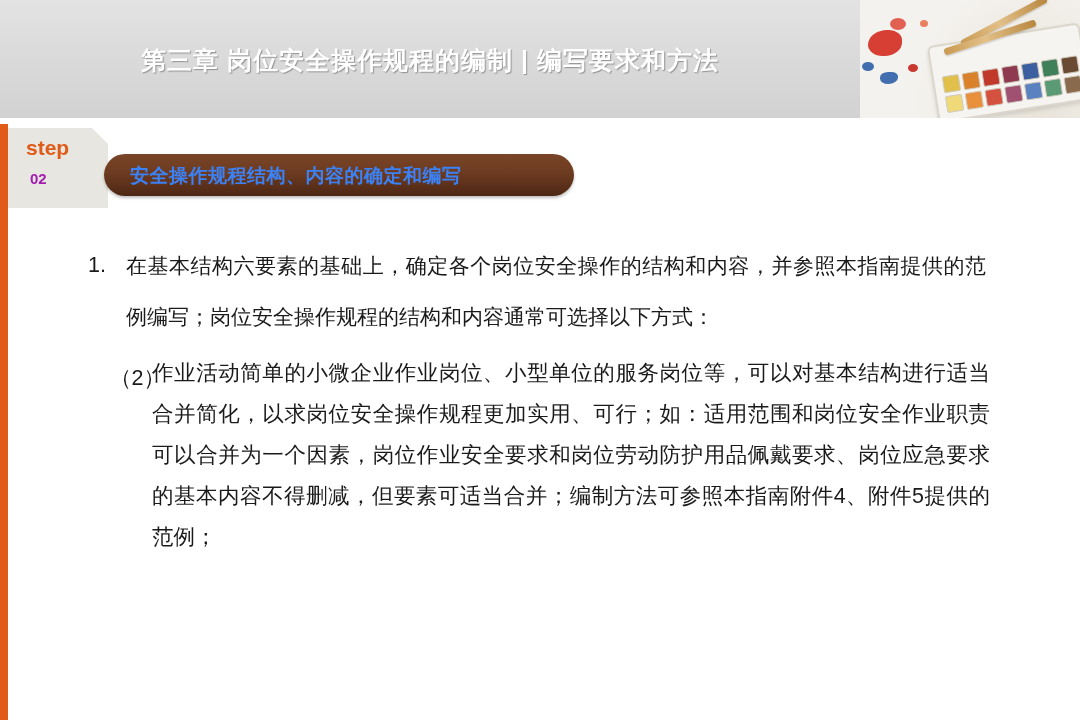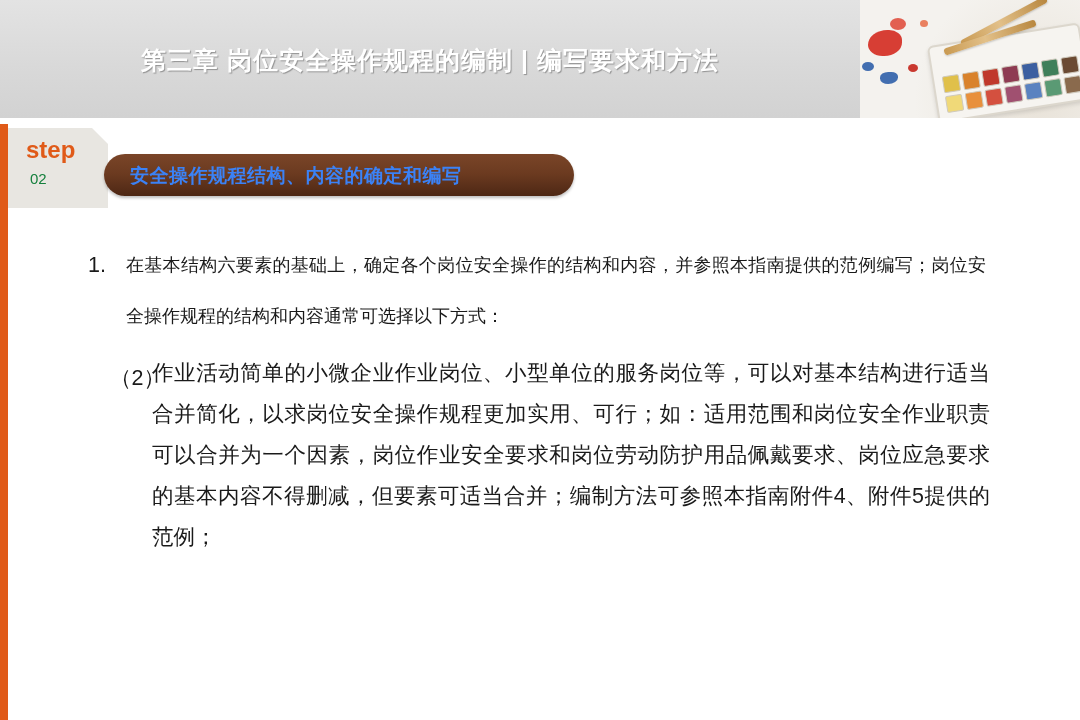--- a/index.html
+++ b/index.html
@@ -128,32 +128,32 @@
     top: 128px;
     width: 100px;
     height: 80px;
     background: #e8e6e1;
     clip-path: polygon(0 0, 84px 0, 100px 16px, 100px 80px, 0 80px);
   }
   .step-word {
     position: absolute;
     left: 26px;
     top: 136px;
-    font-size: 24px;
+    font-size: 21px;
     font-weight: bold;
     color: #e05a18;
     letter-spacing: 0px;
   }
   .step-num {
     position: absolute;
     left: 30px;
     top: 170px;
     font-size: 15px;
-    font-weight: normal;
-    color: #15803d;
+    font-weight: bold;
+    color: #a21caf;
   }
 
   
   .pill {
     position: absolute;
     left: 104px;
     top: 154px;
     width: 470px;
     height: 42px;
     border-radius: 21px;
@@ -184,21 +184,21 @@
     top: 0;
     font-size: 21.5px;
     line-height: 51px;
     color: #1a1a1a;
   }
   .txt-1 {
     position: absolute;
     left: 126px;
     top: 0;
     width: 860px;
-    font-size: 18px;
+    font-size: 21px;
     line-height: 51px;
     color: #1a1a1a;
     text-align: justify;
   }
   .num-2 {
     position: absolute;
     left: 110px;
     top: 113px;
     font-size: 21.5px;
     line-height: 51px;

